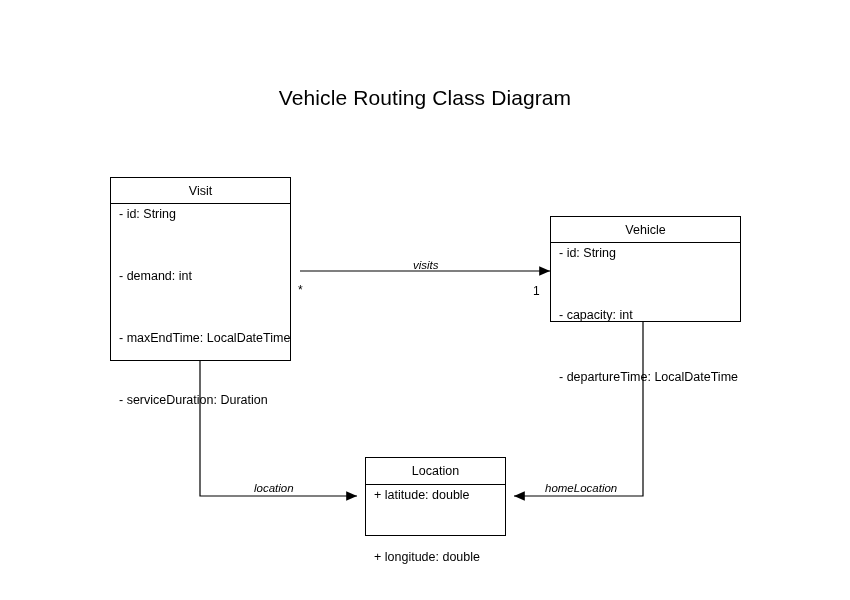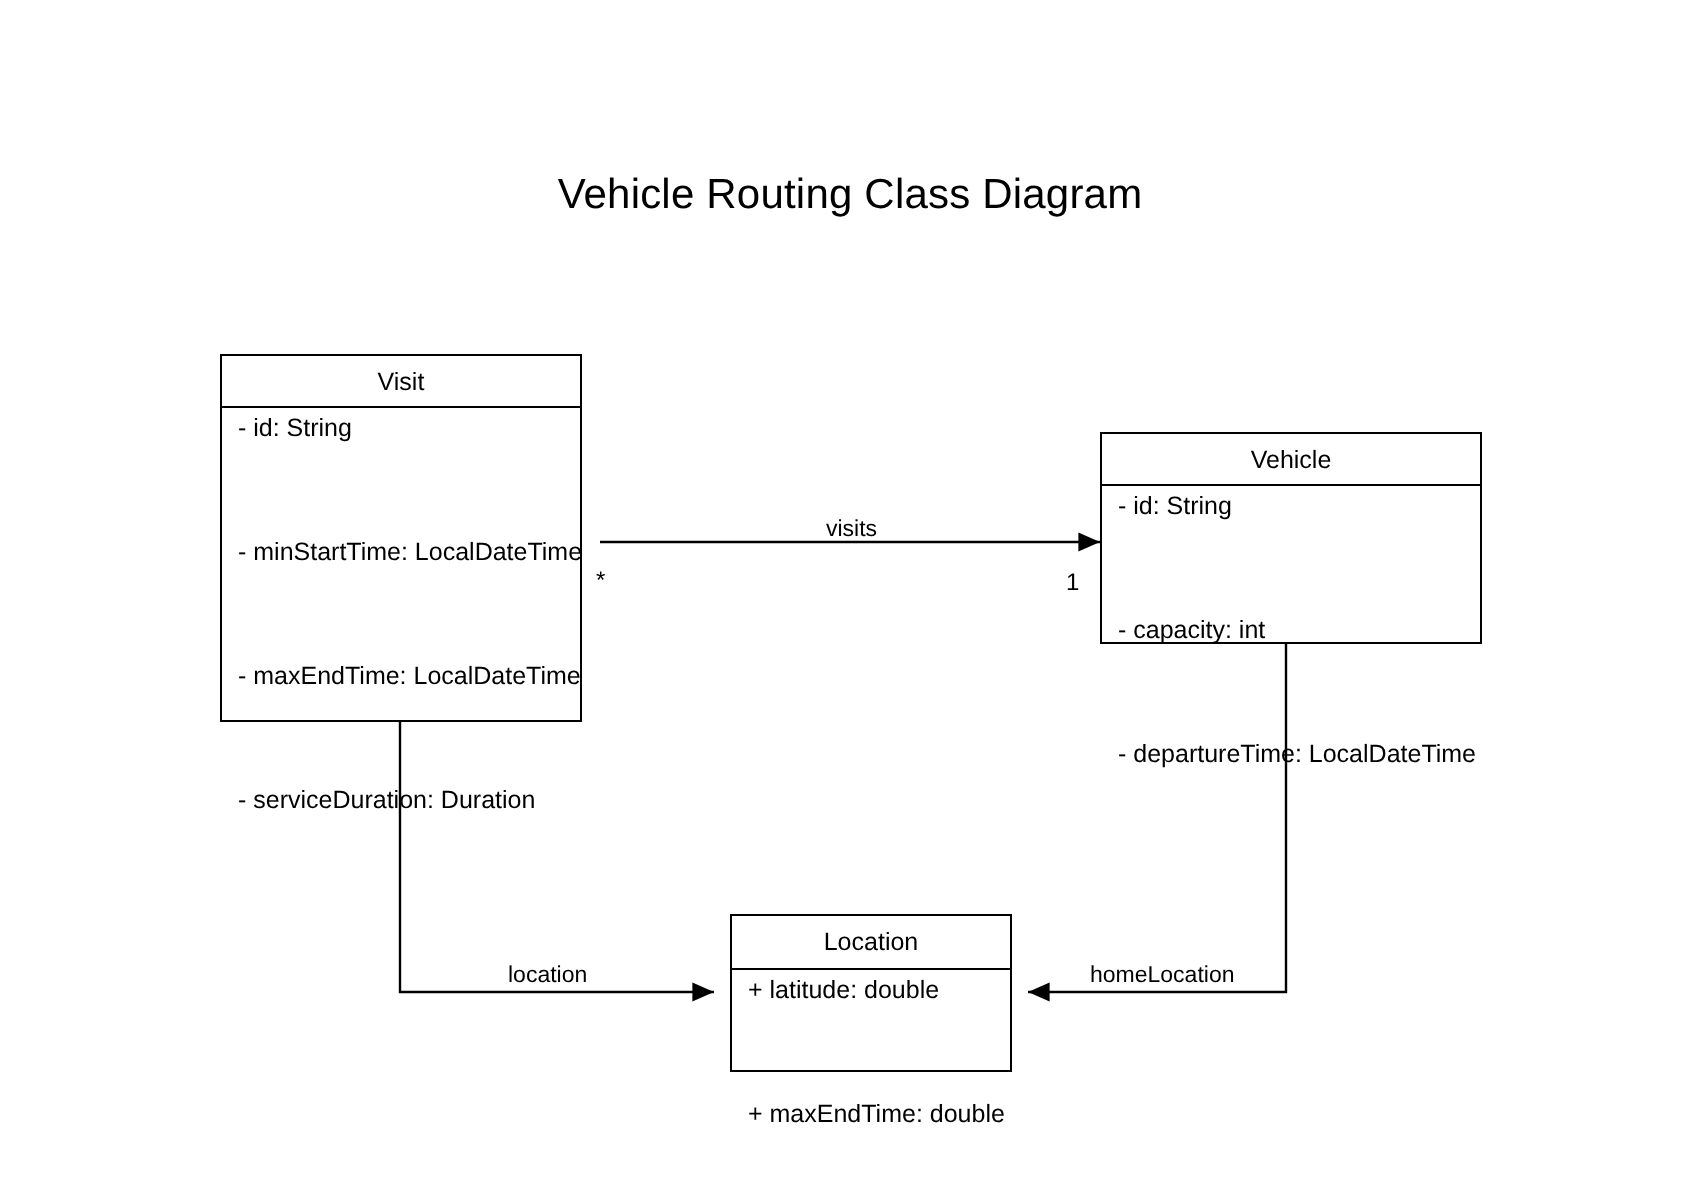--- a/index.html
+++ b/index.html
@@ -69,20 +69,21 @@
     top: 0;
     width: 850px;
     height: 600px;
     pointer-events: none;
   }
   .edge-label {
     position: absolute;
     font-size: 11.5px;
     white-space: nowrap;
     color: #000000;
+    font-style: italic;
   }
   #label-visits { left: 413px; top: 259px; }
   #label-location { left: 254px; top: 482px; }
   #label-homelocation { left: 545px; top: 482px; }
   .mult-label {
     position: absolute;
     font-size: 12px;
     white-space: nowrap;
     color: #000000;
   }
@@ -120,34 +121,34 @@
 <div class="edge-label" id="label-visits">visits</div>
 <div class="mult-label" id="mult-visit-star">*</div>
 <div class="mult-label" id="mult-vehicle-one">1</div>
 <div class="edge-label" id="label-location">location</div>
 <div class="edge-label" id="label-homelocation">homeLocation</div>
 
 <div class="uml-class" id="class-visit">
   <div class="uml-class-name">Visit</div>
   <div class="uml-attrs">
     <div class="uml-attr">- id: String</div>
-    <div class="uml-attr">- minStartTime: LocalDateTime</div>
+    <div class="uml-attr">- demand: int</div>
     <div class="uml-attr">- maxEndTime: LocalDateTime</div>
     <div class="uml-attr">- serviceDuration: Duration</div>
   </div>
 </div>
 
 <div class="uml-class" id="class-vehicle">
   <div class="uml-class-name">Vehicle</div>
   <div class="uml-attrs">
     <div class="uml-attr">- id: String</div>
     <div class="uml-attr">- capacity: int</div>
     <div class="uml-attr">- departureTime: LocalDateTime</div>
   </div>
 </div>
 
 <div class="uml-class" id="class-location">
   <div class="uml-class-name">Location</div>
   <div class="uml-attrs">
     <div class="uml-attr">+ latitude: double</div>
-    <div class="uml-attr">+ maxEndTime: double</div>
+    <div class="uml-attr">+ longitude: double</div>
   </div>
 </div>
 
 </body></html>

